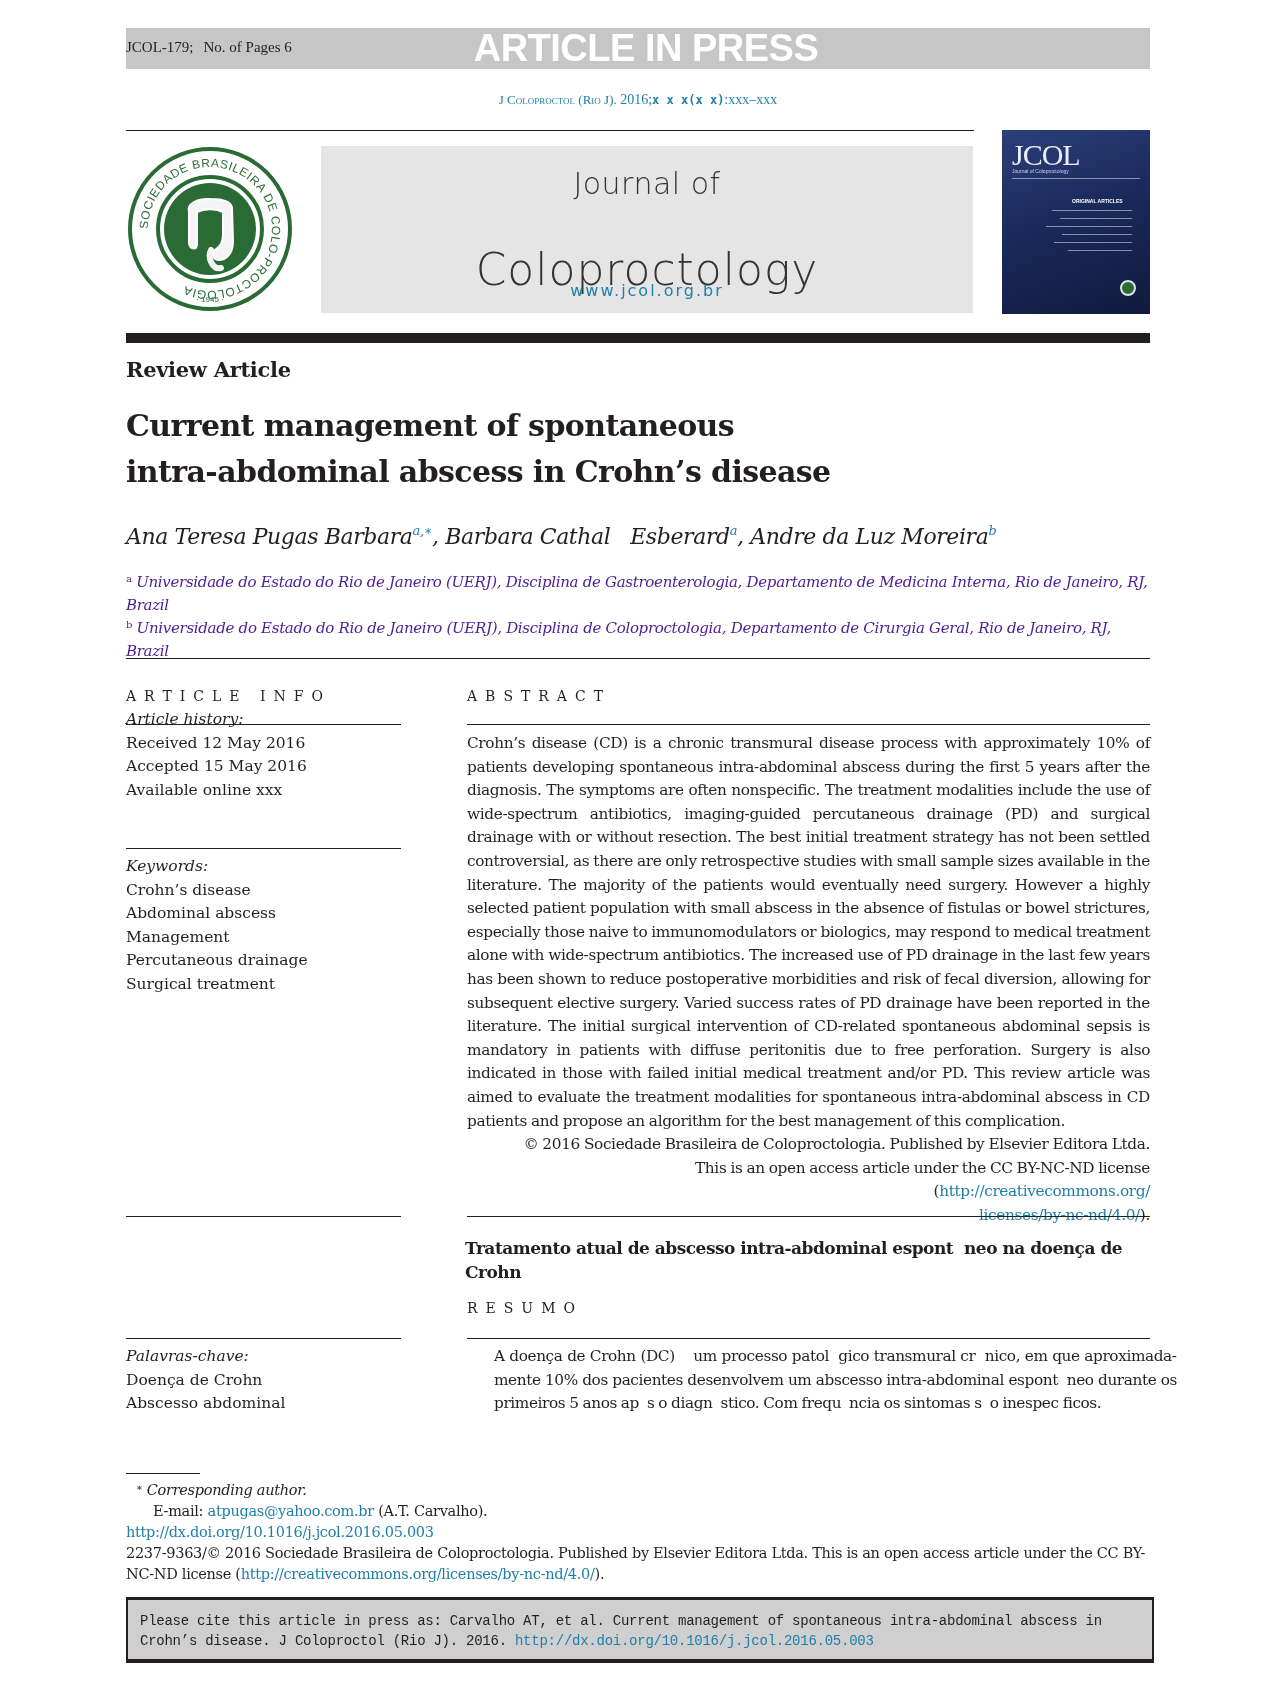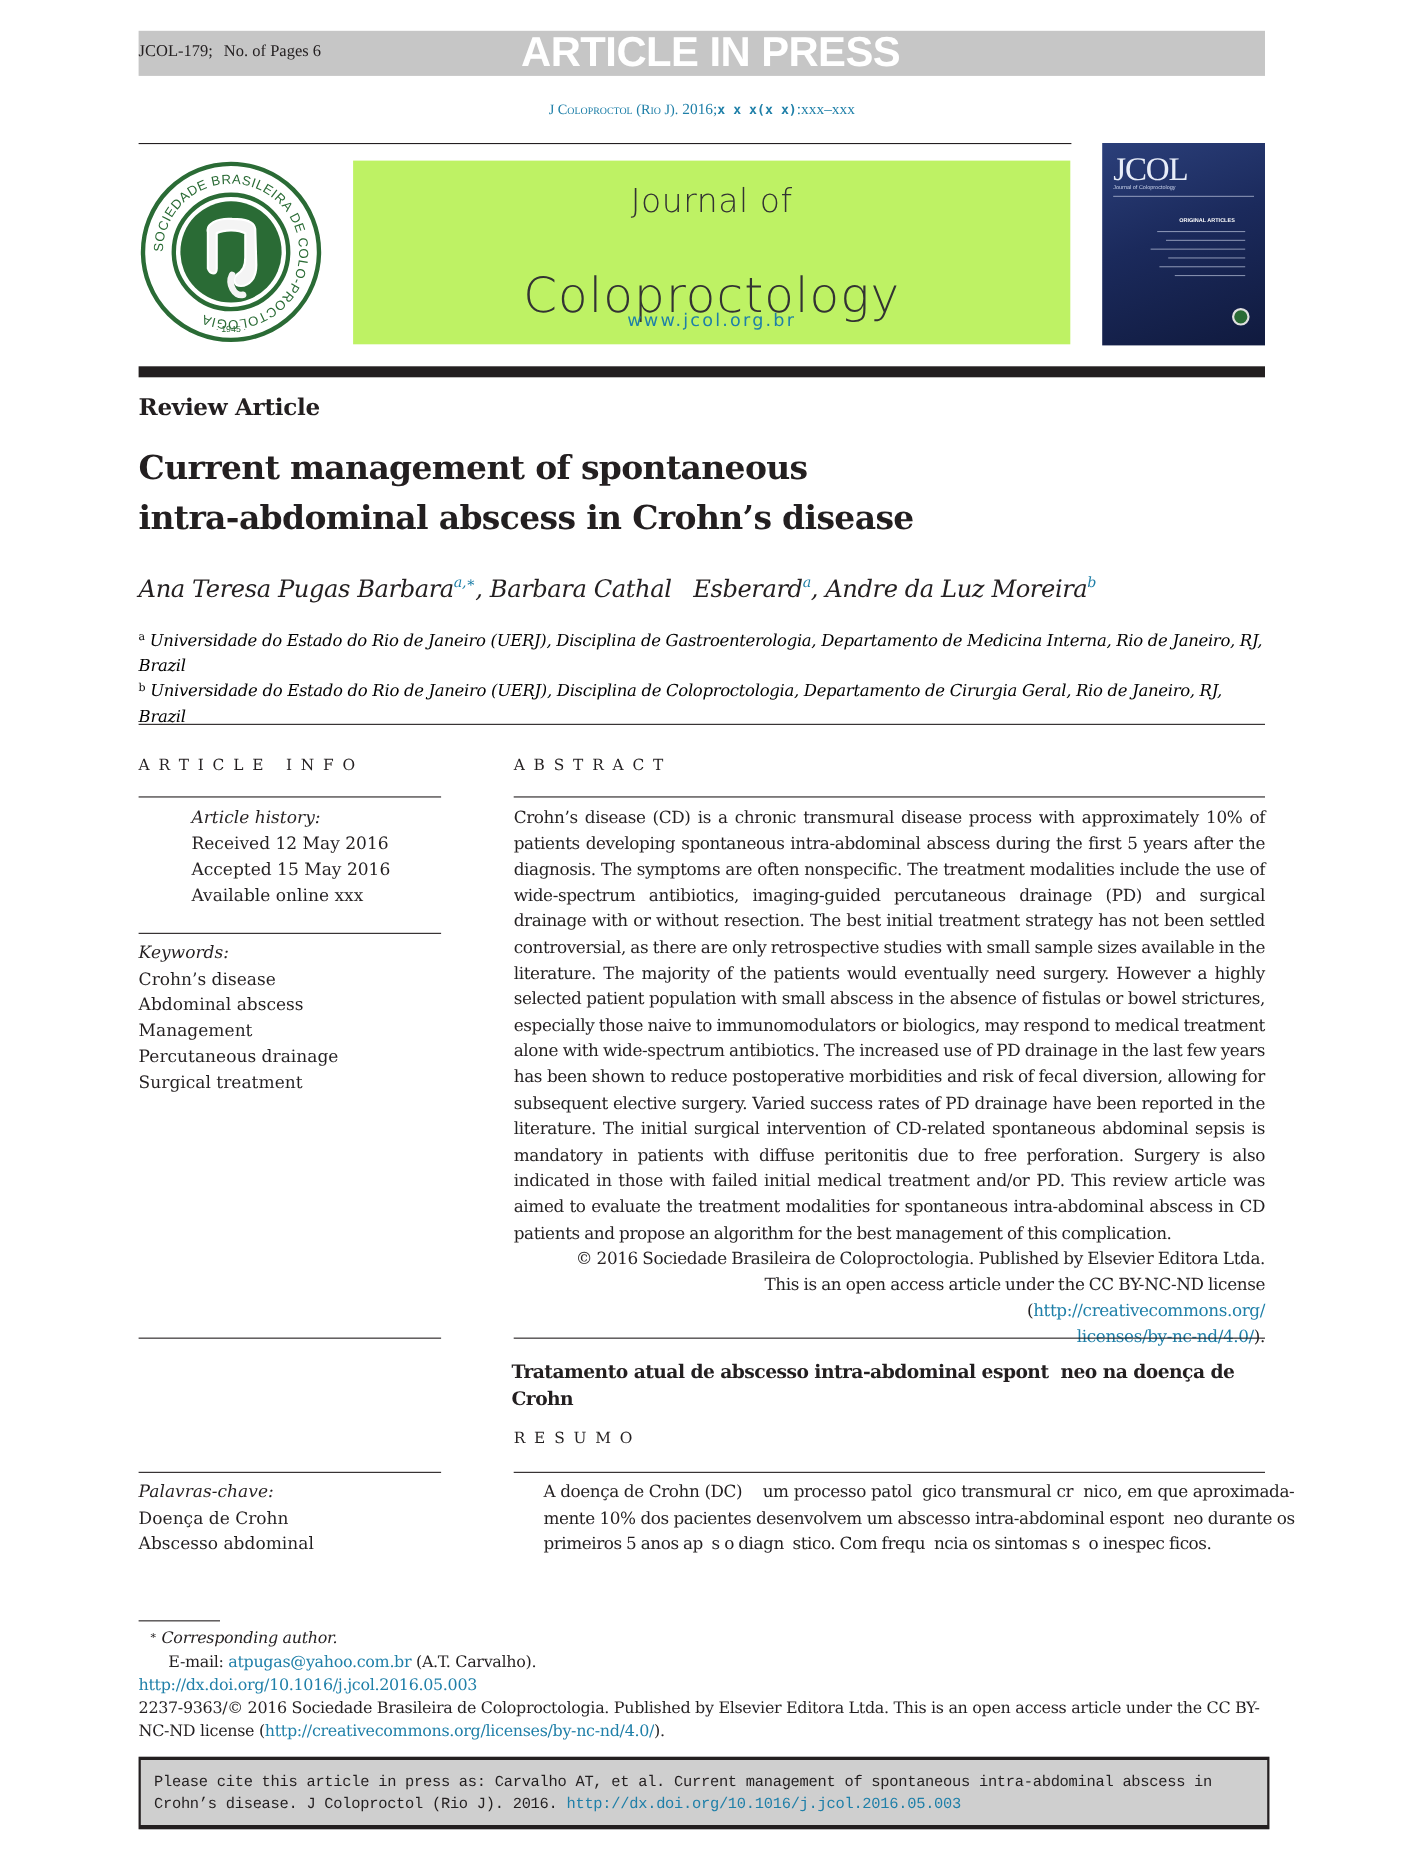--- a/index.html
+++ b/index.html
@@ -14,54 +14,54 @@
   #banner .meta span + span { margin-left: 10px; }
   #banner .aip { position: absolute; left: 330px; top: 0px; width: 380px; text-align: center; font-family: "Liberation Sans", sans-serif; font-weight: bold; font-size: 38px; line-height: 41px; color: #ffffff; letter-spacing: -0.5px; }
 
   #journal-ref { left: 126px; top: 92px; width: 1024px; text-align: center; font-family: "Liberation Serif", serif; font-size: 14px; color: #1e7fa8; }
   #journal-ref .sc { font-variant: small-caps; font-size: 13px; }
   #journal-ref .b { font-weight: bold; font-family: "DejaVu Sans Mono", monospace; font-size: 12px; text-align: center; }
 
   #rule-top { left: 126px; top: 130px; width: 848px; height: 1px; background: #231f20; }
 
   #society-logo { left: 127px; top: 146px; width: 166px; height: 166px; }
-  #journal-panel { left: 321px; top: 146px; width: 652px; height: 167px; background: #bef264; }
+  #journal-panel { left: 321px; top: 146px; width: 652px; height: 167px; background: #e5e5e5; }
   #journal-panel .l1 { position: absolute; left: 0; top: 20px; width: 100%; text-align: center; font-family: "DejaVu Sans", sans-serif; font-weight: 200; font-size: 30px; color: #333; letter-spacing: 0.5px; }
   #journal-panel .l2 { position: absolute; left: 0; top: 54px; width: 100%; text-align: center; font-family: "DejaVu Sans", sans-serif; font-size: 44px; color: #333; font-weight: 200; letter-spacing: 1px; margin-top: 44px; }
   #journal-panel .url { position: absolute; left: 0; top: 135px; width: 100%; text-align: center; font-family: "DejaVu Sans", sans-serif; font-size: 16px; color: #1e7fa8; letter-spacing: 2px; }
 
   #cover { left: 1002px; top: 130px; width: 148px; height: 184px; background: linear-gradient(160deg, #2b3f7a 0%, #1b2a5c 45%, #101a3e 100%); overflow: hidden; }
   #cover .t { position: absolute; left: 10px; top: 8px; font-family: "Liberation Serif", serif; font-size: 30px; color: #e8edf8; letter-spacing: -1px; }
   #cover .st { position: absolute; left: 10px; top: 38px; font-family: "Liberation Sans", sans-serif; font-size: 5px; color: #c9d2ea; }
   #cover .line { position: absolute; height: 1px; background: rgba(220,228,245,0.55); }
   #cover .head { position: absolute; left: 70px; top: 68px; font-family: "Liberation Sans", sans-serif; font-weight: bold; font-size: 5px; color: #ffffff; }
   #cover .seal { position: absolute; left: 118px; top: 150px; width: 16px; height: 16px; border-radius: 50%; background: #2a6b35; border: 2px solid #e0e0e0; }
 
   #rule-thick { left: 126px; top: 333px; width: 1024px; height: 10px; background: #231f20; }
 
   #article-type { left: 126px; top: 357px; font-family: "DejaVu Serif", serif; font-weight: bold; font-size: 21px; color: #231f20; letter-spacing: -0.3px; }
   #article-title { left: 126px; top: 403px; width: 900px; font-family: "DejaVu Serif", serif; font-weight: bold; font-size: 30px; line-height: 46px; color: #231f20; letter-spacing: -0.6px; }
 
   #authors { left: 126px; top: 524px; font-family: "DejaVu Serif", serif; font-style: italic; font-size: 22px; color: #231f20; letter-spacing: -0.4px; white-space: nowrap; }
   #authors sup { color: #1e7fa8; font-size: 13px; font-style: italic; vertical-align: 9px; line-height: 0; }
 
-  #affiliations { left: 126px; top: 571px; width: 1030px; font-family: "DejaVu Serif", serif; font-style: italic; font-size: 15px; line-height: 23px; color: #000000; letter-spacing: -0.3px; }
+  #affiliations { left: 126px; top: 571px; width: 1030px; font-family: "DejaVu Serif", serif; font-style: italic; font-size: 15px; line-height: 23px; color: #4c1d95; letter-spacing: -0.3px; }
   #affiliations sup { font-style: normal; font-size: 10px; vertical-align: 5px; line-height: 0; }
 
   #rule-affil { left: 126px; top: 658px; width: 1024px; height: 1px; background: #231f20; }
 
   .caps-head { font-family: "DejaVu Serif", serif; font-size: 14px; letter-spacing: 8px; color: #231f20; }
   #info-head { left: 126px; top: 688px; }
   #abs-head { left: 467px; top: 688px; }
   #rule-info1 { left: 126px; top: 724px; width: 275px; height: 1px; background: #231f20; }
   #rule-abs1 { left: 467px; top: 724px; width: 683px; height: 1px; background: #231f20; }
 
   .info-block { font-family: "DejaVu Serif", serif; font-size: 15.5px; line-height: 23.5px; color: #231f20; }
   .info-block .lab { font-style: italic; }
-  #history { left: 126px; top: 732px; width: 280px; margin-left: 48px; }
+  #history { left: 126px; top: 708px; width: 280px; }
   #rule-info2 { left: 126px; top: 848px; width: 275px; height: 1px; background: #231f20; }
   #keywords { left: 126px; top: 855px; width: 280px; }
 
   #abstract { left: 467px; top: 732px; width: 683px; font-family: "DejaVu Serif", serif; font-size: 15.3px; line-height: 23.6px; color: #231f20; text-align: justify; letter-spacing: -0.35px; word-spacing: -0.5px; hyphens: manual; }
   #copyright { left: 494px; top: 1133px; width: 656px; font-family: "DejaVu Serif", serif; font-size: 15.3px; line-height: 23.6px; color: #231f20; text-align: right; letter-spacing: -0.35px; word-spacing: -0.5px; }
 
   #rule-info3 { left: 126px; top: 1216px; width: 275px; height: 1px; background: #231f20; }
   #rule-abs2 { left: 467px; top: 1216px; width: 683px; height: 1px; background: #231f20; }
 
   #pt-title { left: 465px; top: 1236px; width: 690px; font-family: "DejaVu Serif", serif; font-weight: bold; font-size: 17px; line-height: 24px; color: #231f20; letter-spacing: -0.5px; }

